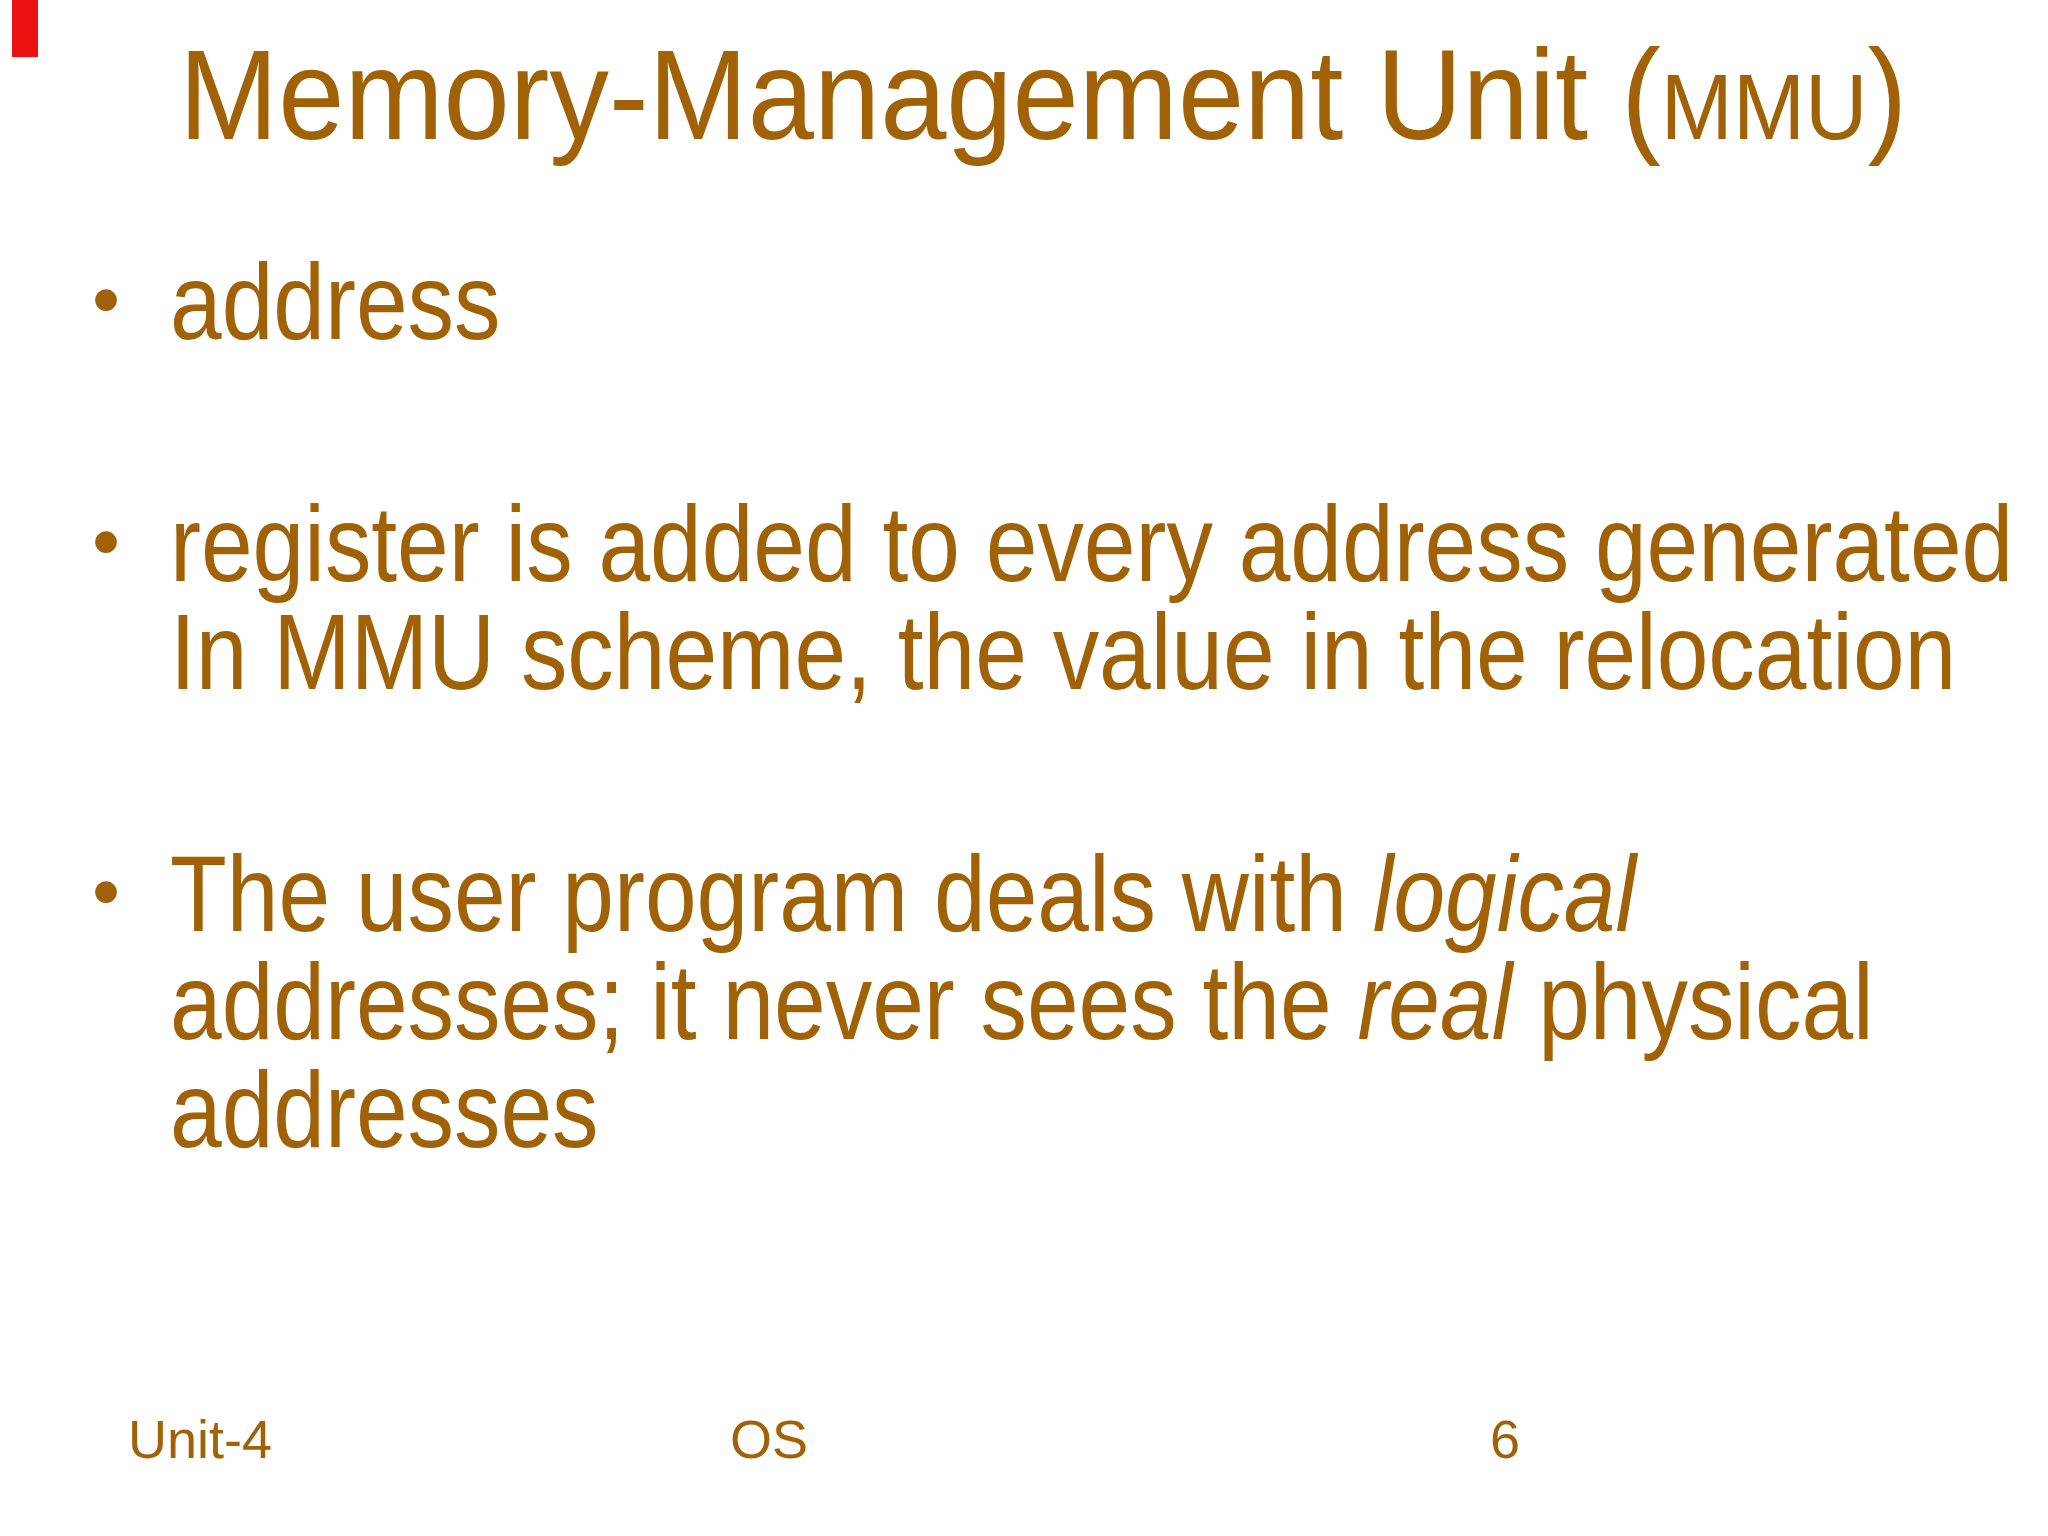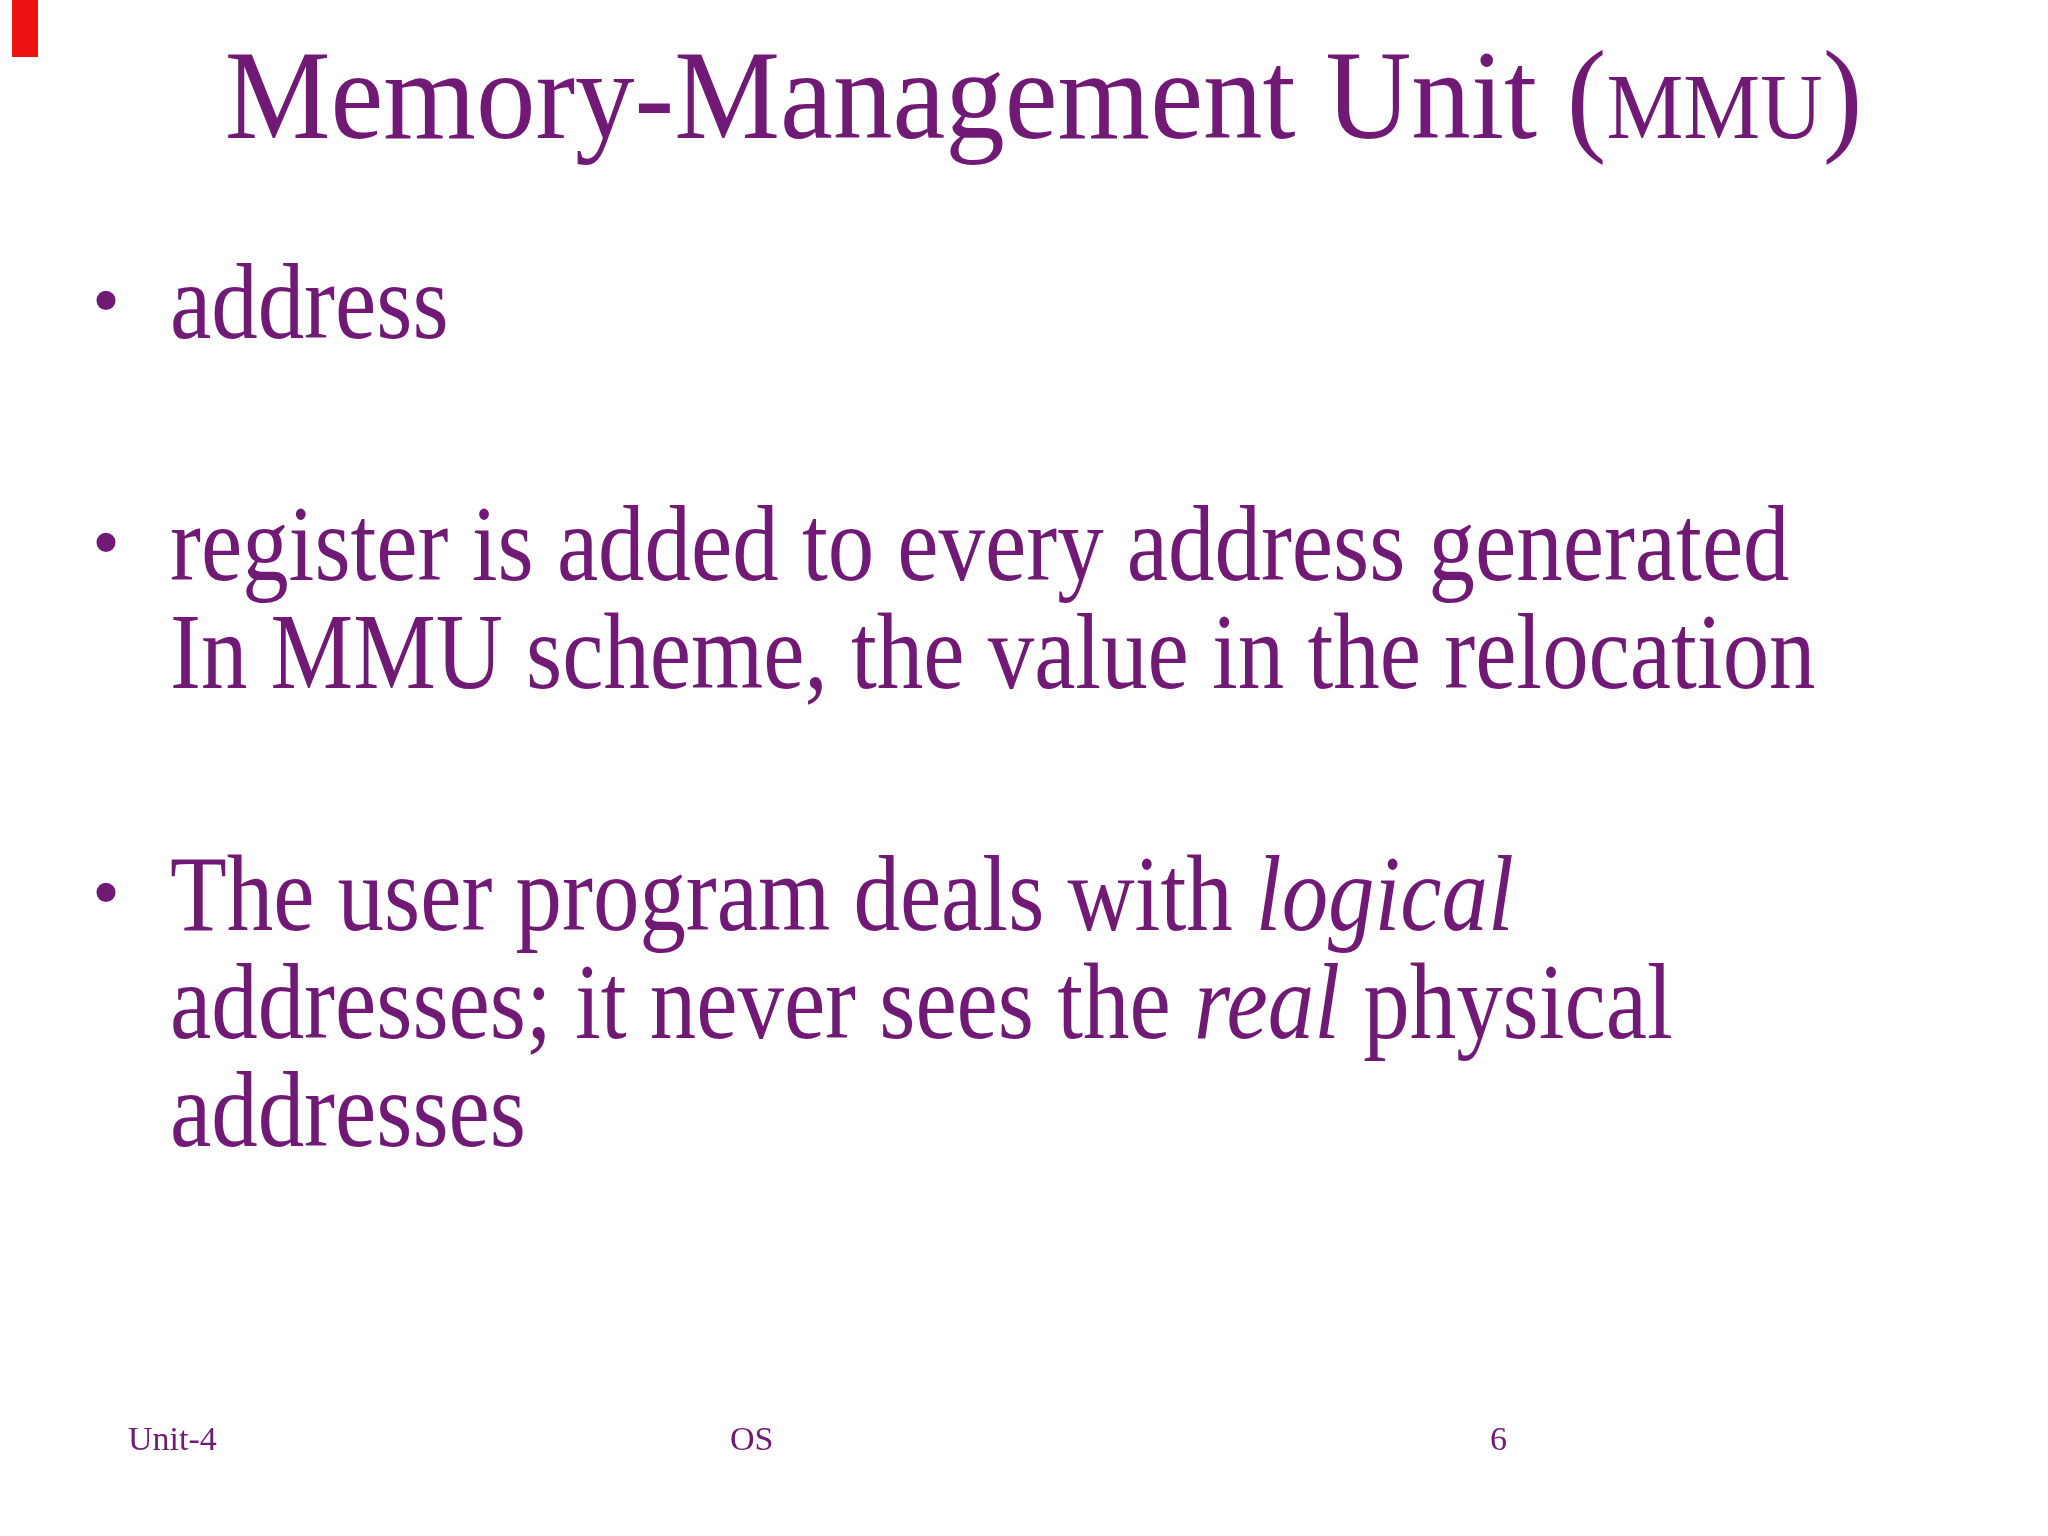--- a/index.html
+++ b/index.html
@@ -68,33 +68,33 @@
     display: inline-block;
     transform: scaleX(0.86);
     transform-origin: 0 0;
   }
   .it {
     font-style: italic;
   }
   .footer-item {
     position: absolute;
     top: 1414px;
-    font-size: 34px;
+    font-size: 54px;
     line-height: 50px;
     z-index: 1;
   }
   .footer-unit { left: 128px; }
   .footer-os   { left: 730px; }
   .footer-page { left: 1490px; }
   .bullets { z-index: 2; }
 </style>
 </head>
 <body>
 
-<div class="slide" style="background: rgb(255, 255, 255); color: #701a75; font-family: Liberation Serif, serif;">
+<div class="slide" style="background: rgb(255, 255, 255); color: #a16207;">
 
   <div class="red-mark" style="background: rgb(238, 17, 17);"></div>
 
   <h1 class="title" style="margin:0; font-weight:normal;">
     <span class="title-inner"><span>Memory-Management Unit (</span><span class="acr">MMU</span><span>)</span></span>
   </h1>
 
   <div class="bullets">
       <div class="bullet">
         <span class="marker">•</span>

